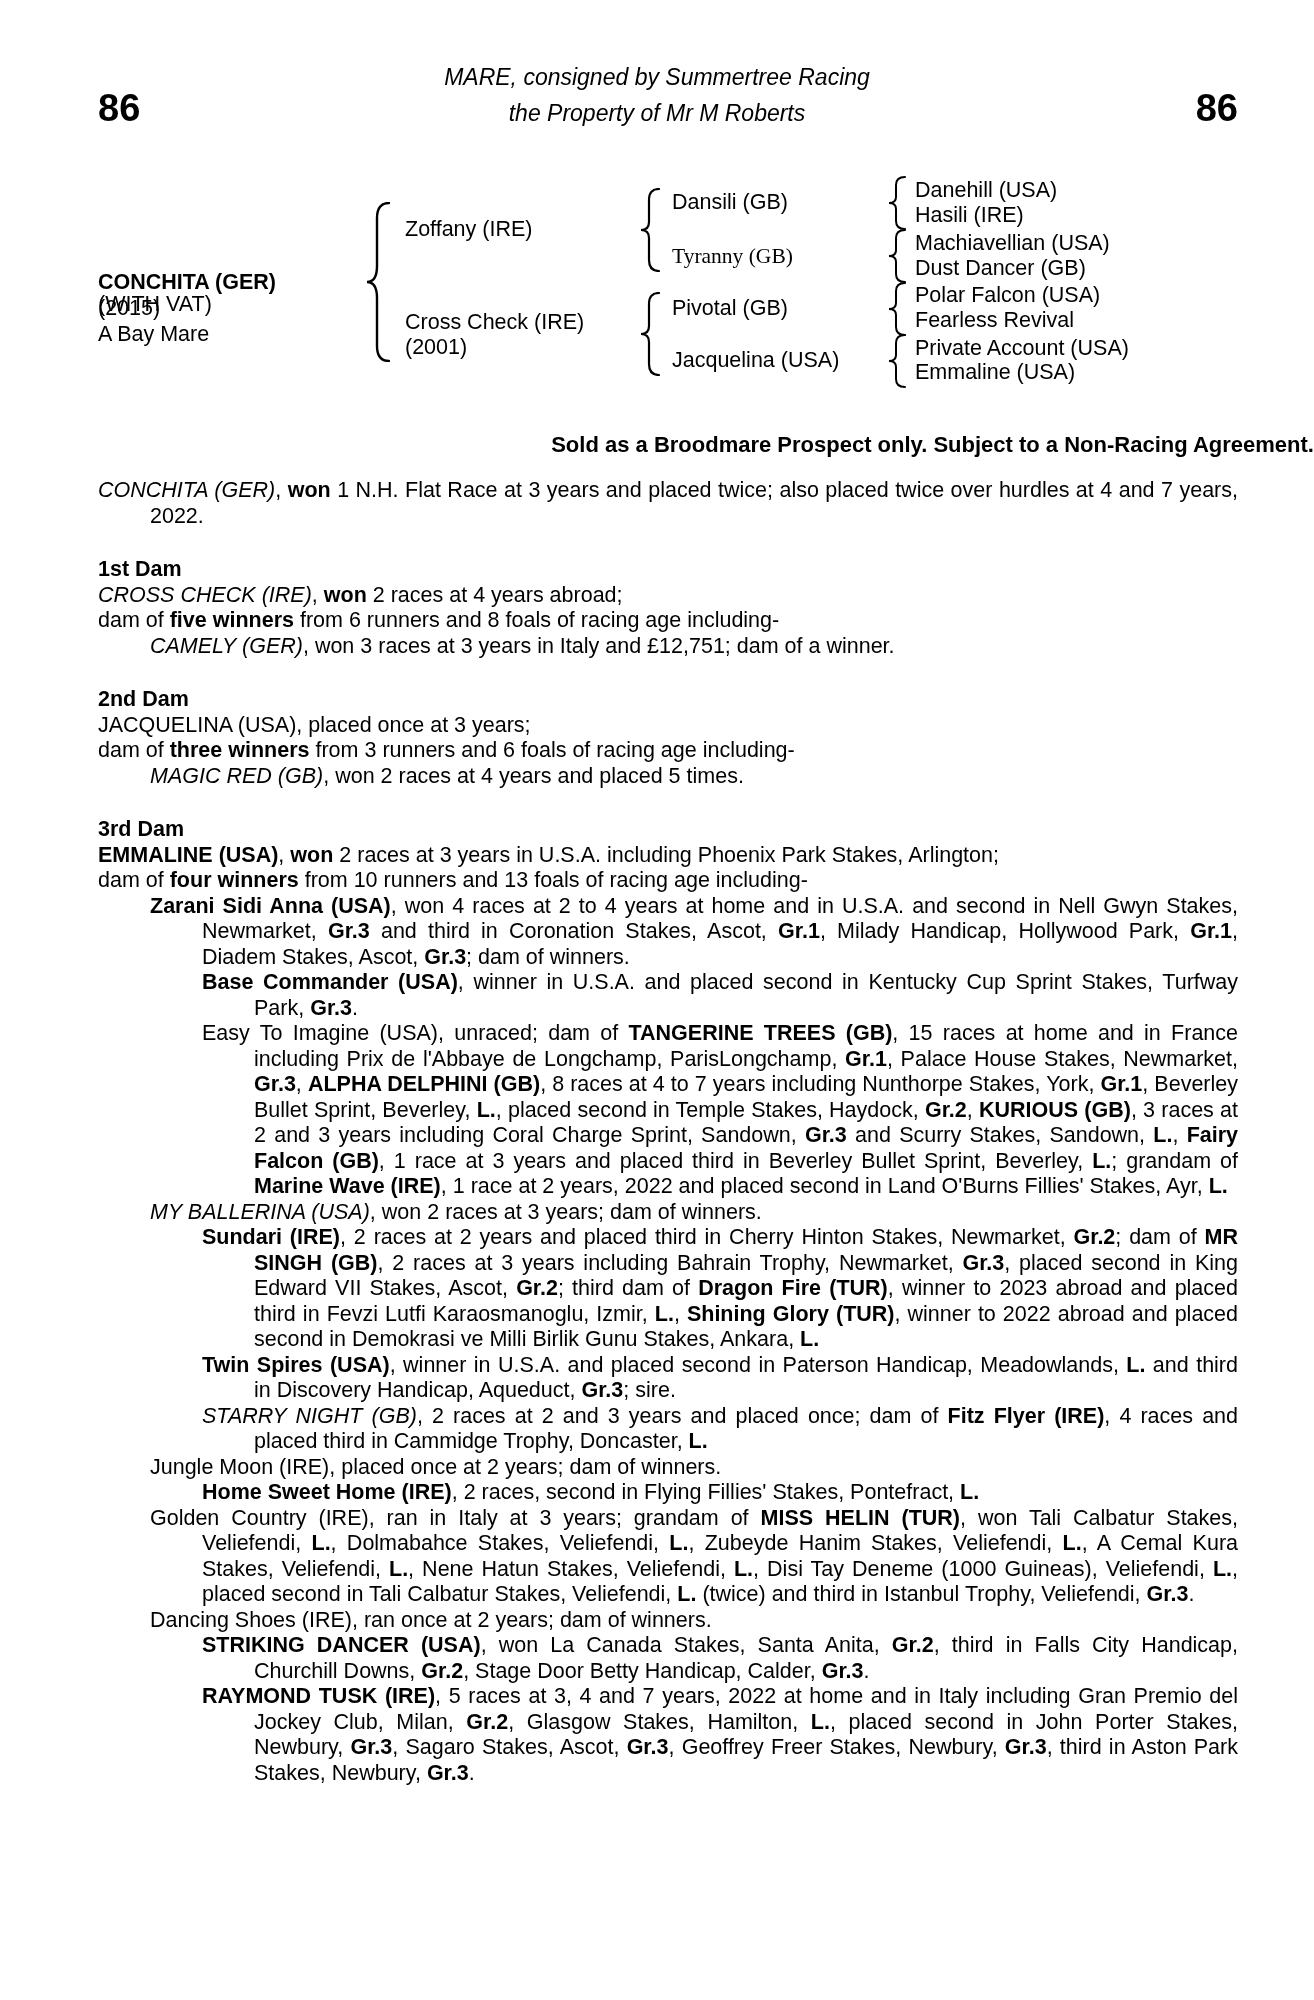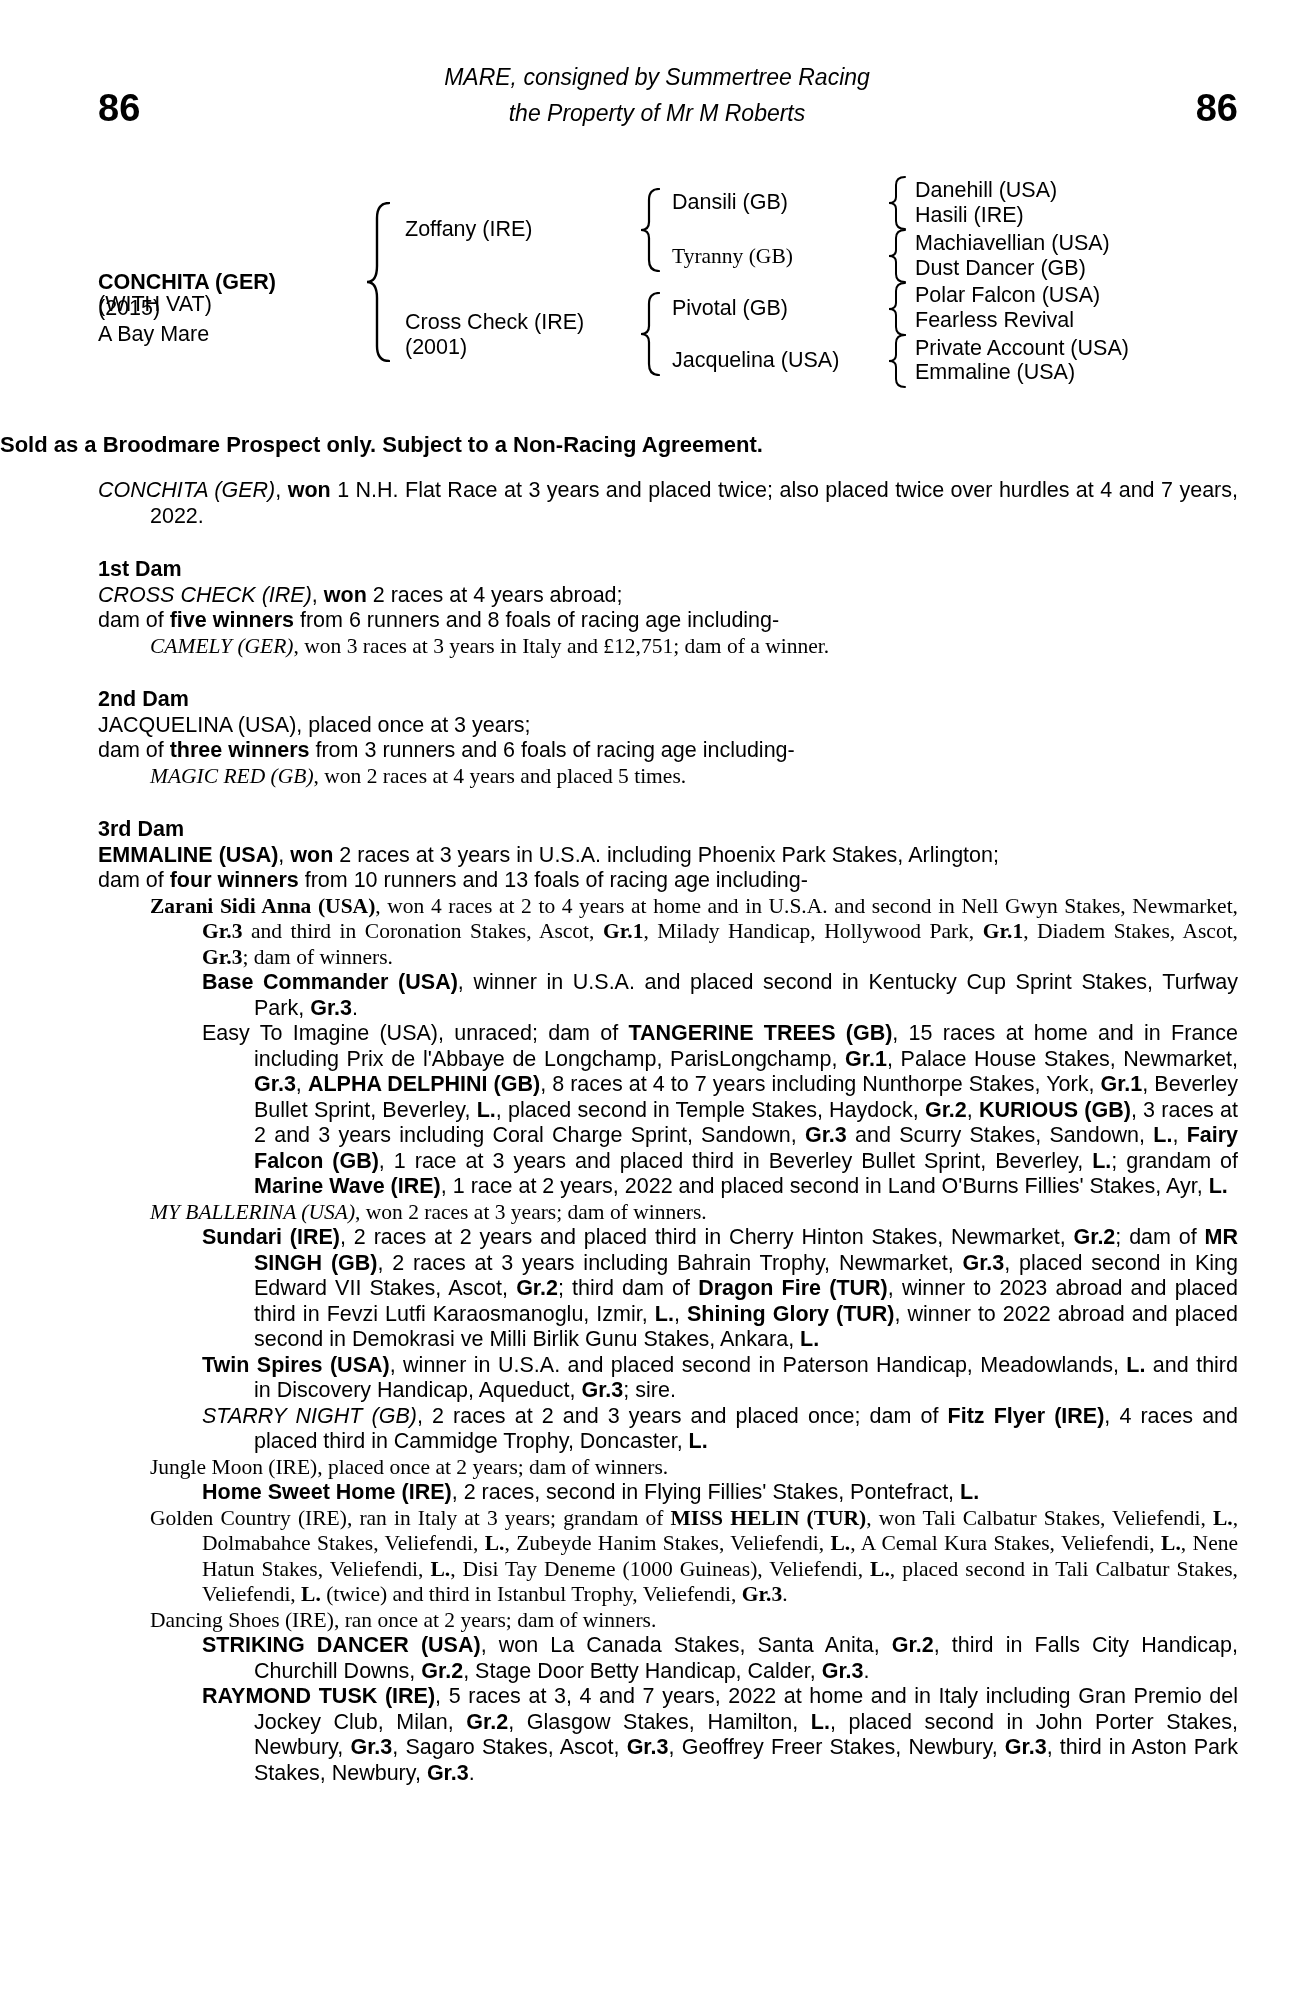--- a/index.html
+++ b/index.html
@@ -17,28 +17,28 @@
   .title-2{top:100px;}
   .lot-number{position:absolute;top:88px;font-size:38px;font-weight:bold;line-height:40px;}
   .lot-left{left:98px;}
   .lot-right{right:76px;}
   
   .ped-name{position:absolute;white-space:nowrap;font-size:21.5px;line-height:26px;}
   .ped-bold{font-weight:bold;}
   .brace{position:absolute;}
   .brace path{fill:none;stroke:#000;stroke-linecap:round;}
   
-  .notice{position:absolute;top:432px;left:0;width:100%;text-align:left;font-weight:bold;font-size:22px;line-height:26px;}
+  .notice{position:absolute;top:432px;left:0;width:100%;text-align:right;font-weight:bold;font-size:22px;line-height:26px;}
   
   .catalog-body{position:absolute;left:98px;top:478px;width:1140px;font-size:21.5px;line-height:25.5px;}
   .section + .section{margin-top:28px;}
   .dam-heading{font-weight:bold;margin:0;}
   .para{margin:0;text-align:justify;}
   .para.lvl0{padding-left:52px;text-indent:-52px;}
-  .para.lvl1{padding-left:104px;text-indent:-52px;font-family:Liberation Serif, serif;}
+  .para.lvl1{padding-left:104px;text-indent:-52px;}
   .para.lvl2{padding-left:156px;text-indent:-52px;}
   .run-n{font-weight:normal;font-style:normal;}
   .run-b{font-weight:bold;}
   .run-i{font-style:italic;}
 </style>
 </head>
 <body>
 
 <div class="page">
 

